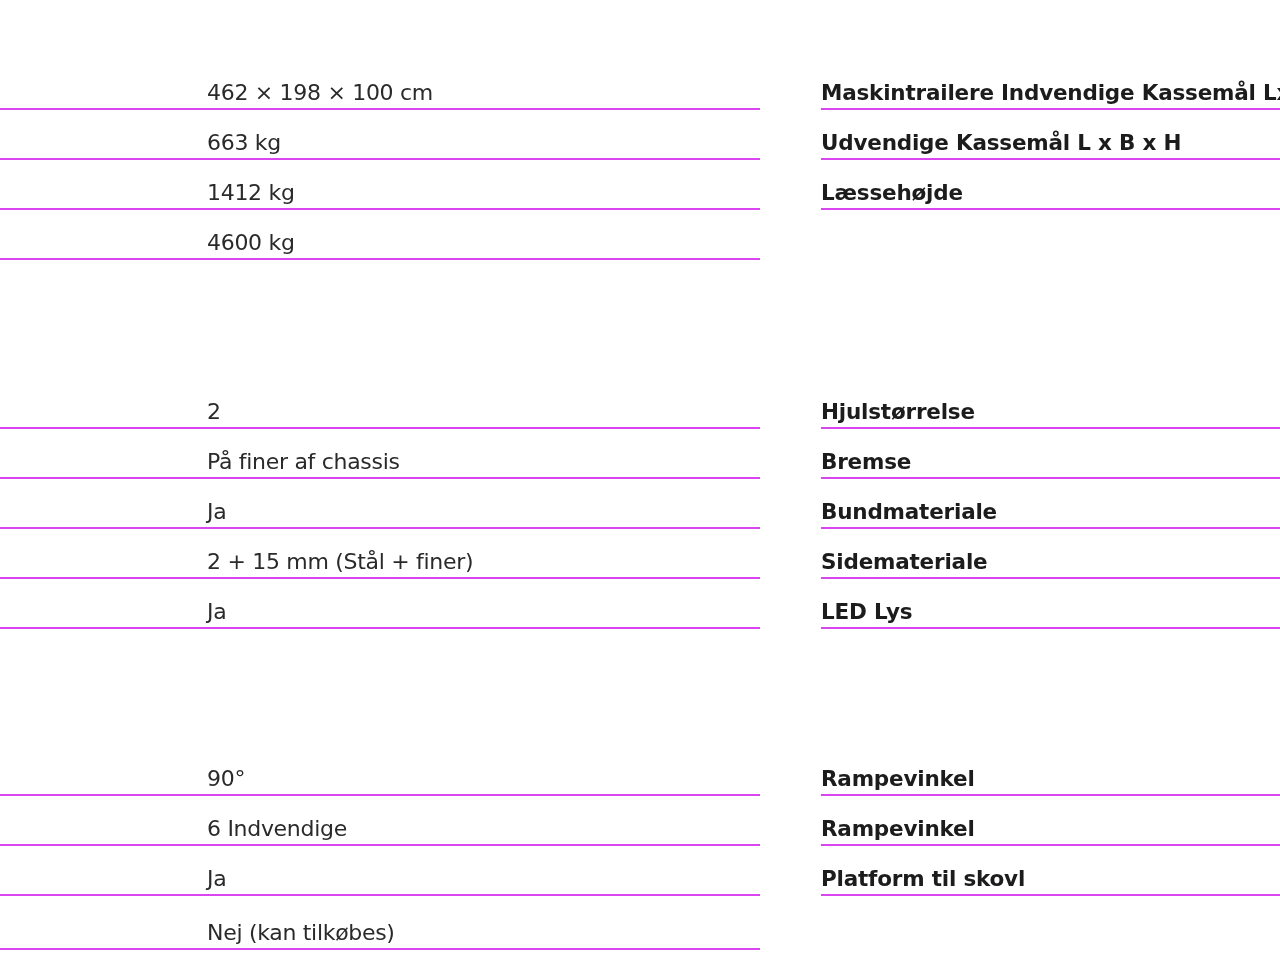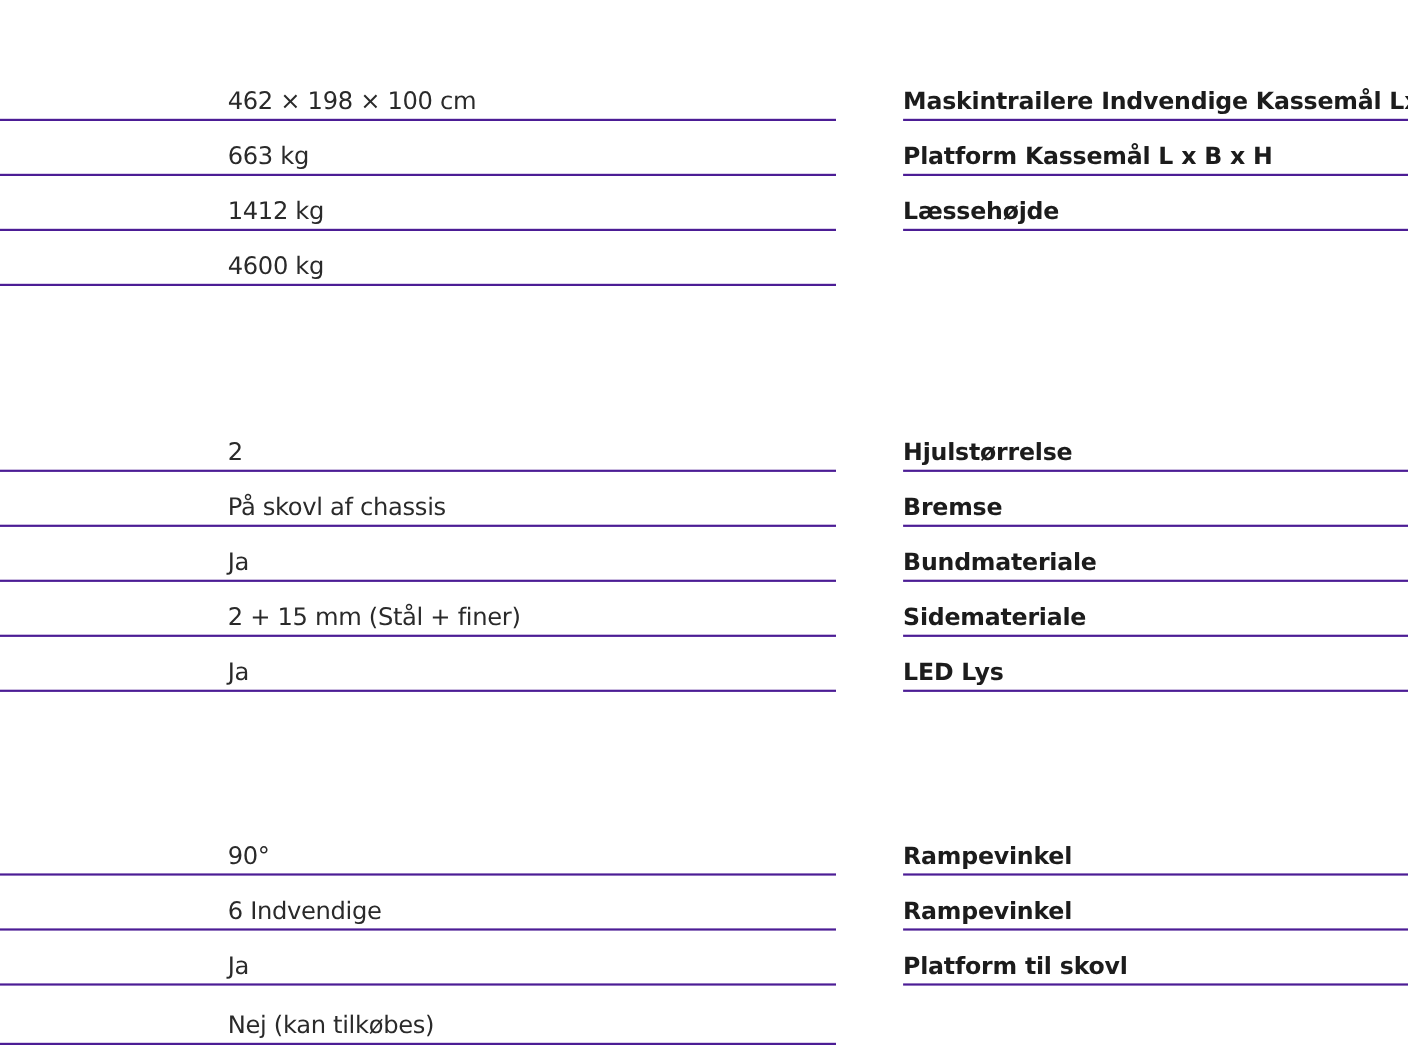--- a/index.html
+++ b/index.html
@@ -26,21 +26,21 @@
     }
     .col-right {
       left: 821px;
       width: 520px;
     }
     .row {
       position: absolute;
       left: 0;
       right: 0;
       height: 50px;
-      border-bottom: 2px solid #4c1d95;
+      border-bottom: 2px solid #d946ef;
       box-sizing: border-box;
     }
     .col-left .row .val {
       position: absolute;
       left: 207px;
       bottom: 3px;
       font-family: "DejaVu Sans", sans-serif;
       font-size: 22px;
       font-weight: normal;
       color: #2a2a2a;
@@ -76,21 +76,21 @@
       <span class="val">1412 kg</span>
     </div>
     <div class="row" style="top:210px">
       <span class="val">4600 kg</span>
     </div>
 
     <div class="row" style="top:379px">
       <span class="val">2</span>
     </div>
     <div class="row" style="top:429px">
-      <span class="val">På skovl af chassis</span>
+      <span class="val">På finer af chassis</span>
     </div>
     <div class="row" style="top:479px">
       <span class="val">Ja</span>
     </div>
     <div class="row" style="top:529px">
       <span class="val">2 + 15 mm (Stål + finer)</span>
     </div>
     <div class="row" style="top:579px">
       <span class="val">Ja</span>
     </div>
@@ -108,21 +108,21 @@
       <span class="val">Nej (kan tilkøbes)</span>
     </div>
   </div>
 
   <div class="col col-right">
 
     <div class="row" style="top:60px">
       <span class="lbl">Maskintrailere Indvendige Kassemål Lx</span>
     </div>
     <div class="row" style="top:110px">
-      <span class="lbl">Platform Kassemål L x B x H</span>
+      <span class="lbl">Udvendige Kassemål L x B x H</span>
     </div>
     <div class="row" style="top:160px">
       <span class="lbl">Læssehøjde</span>
     </div>
 
     <div class="row" style="top:379px">
       <span class="lbl">Hjulstørrelse</span>
     </div>
     <div class="row" style="top:429px">
       <span class="lbl">Bremse</span>

